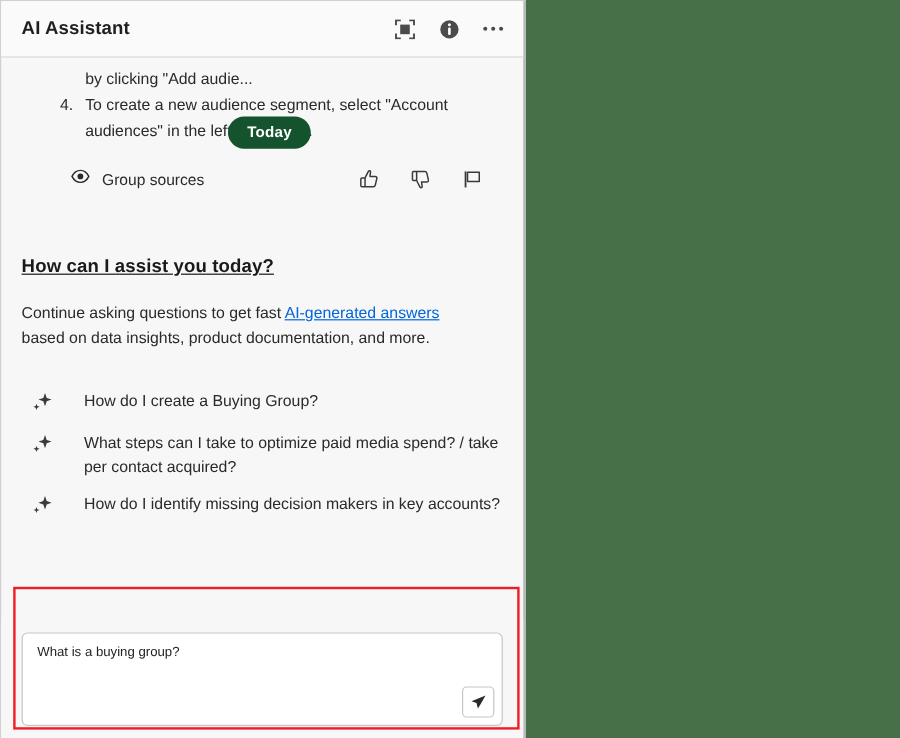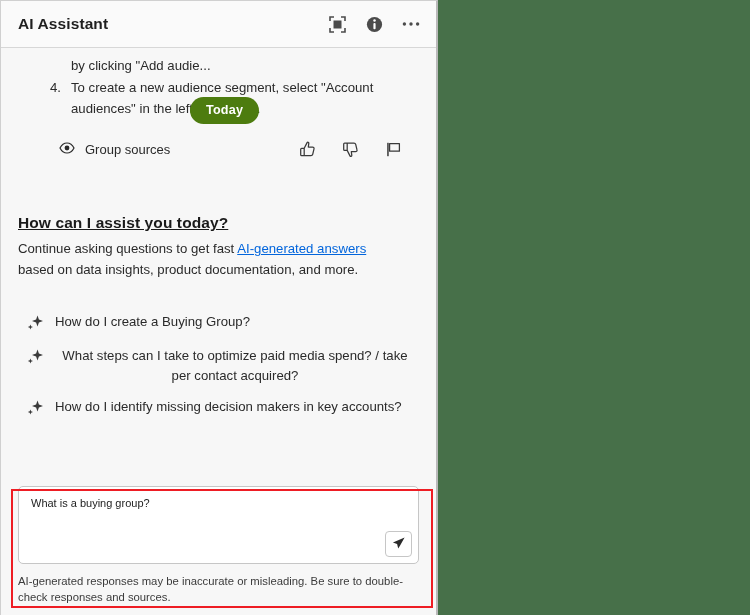--- a/index.html
+++ b/index.html
@@ -94,21 +94,21 @@
     position: absolute;
     left: 32px;
     top: 0;
   }
 
   
   #today-pill {
     position: absolute;
     left: 189px;
     top: 49px;
-    background: #4d7c0f;
+    background: #14532d;
     color: #ffffff;
     font-size: 12.6px;
     font-weight: bold;
     padding: 6px 16px 7px;
     border-radius: 16px;
     z-index: 5;
     letter-spacing: .2px;
   }
 
   
@@ -141,41 +141,40 @@
   
   #assist-block { margin-top: 54px; }
   #assist-heading {
     font-size: 15.5px;
     font-weight: bold;
     color: #1a1a1a;
     letter-spacing: .1px;
     text-decoration: underline;
   }
   #assist-sub {
-    margin-top: 7px;
+    margin-top: 19px;
     font-size: 13.2px;
     line-height: 1.58;
     color: #2a2a2a;
     max-width: 375px;
   }
   #assist-link {
     color: #0265dc;
     text-decoration: underline;
     cursor: pointer;
   }
 
   
   #suggestions { margin-top: 26px; }
   .suggestion {
     display: flex;
     align-items: flex-start;
-    gap: 11px;
+    gap: 26px;
     padding: 5px 0 5px 8px;
     cursor: pointer;
-    text-align: center;
   }
   .suggestion .sug-text {
     font-size: 13.2px;
     color: #2a2a2a;
     line-height: 1.55;
     max-width: 360px;
   }
   .sparkle { flex: 0 0 18px; padding-top: 2px; }
 
   
@@ -346,18 +345,17 @@
 
   <div id="composer">
     <div id="input-box">
       <div id="input-text">What is a buying group?</div>
       <div id="send-button">
         <svg width="15" height="15" viewBox="0 0 15 15">
           <path d="M13.6,1.6 L1.9,6.4 L6.1,7.9 Z M13.6,1.6 L6.1,7.9 L7.2,12.4 L9.1,9.6 Z" fill="#2a2a2a"></path>
         </svg>
       </div>
     </div>
-    <div id="disclaimer">AI-generated responses may be inaccurate or misleading. Be sure to double-check responses and sources.</div>
   </div>
 
 </div>
 
 <div id="red-box"></div>
 
 </body></html>

